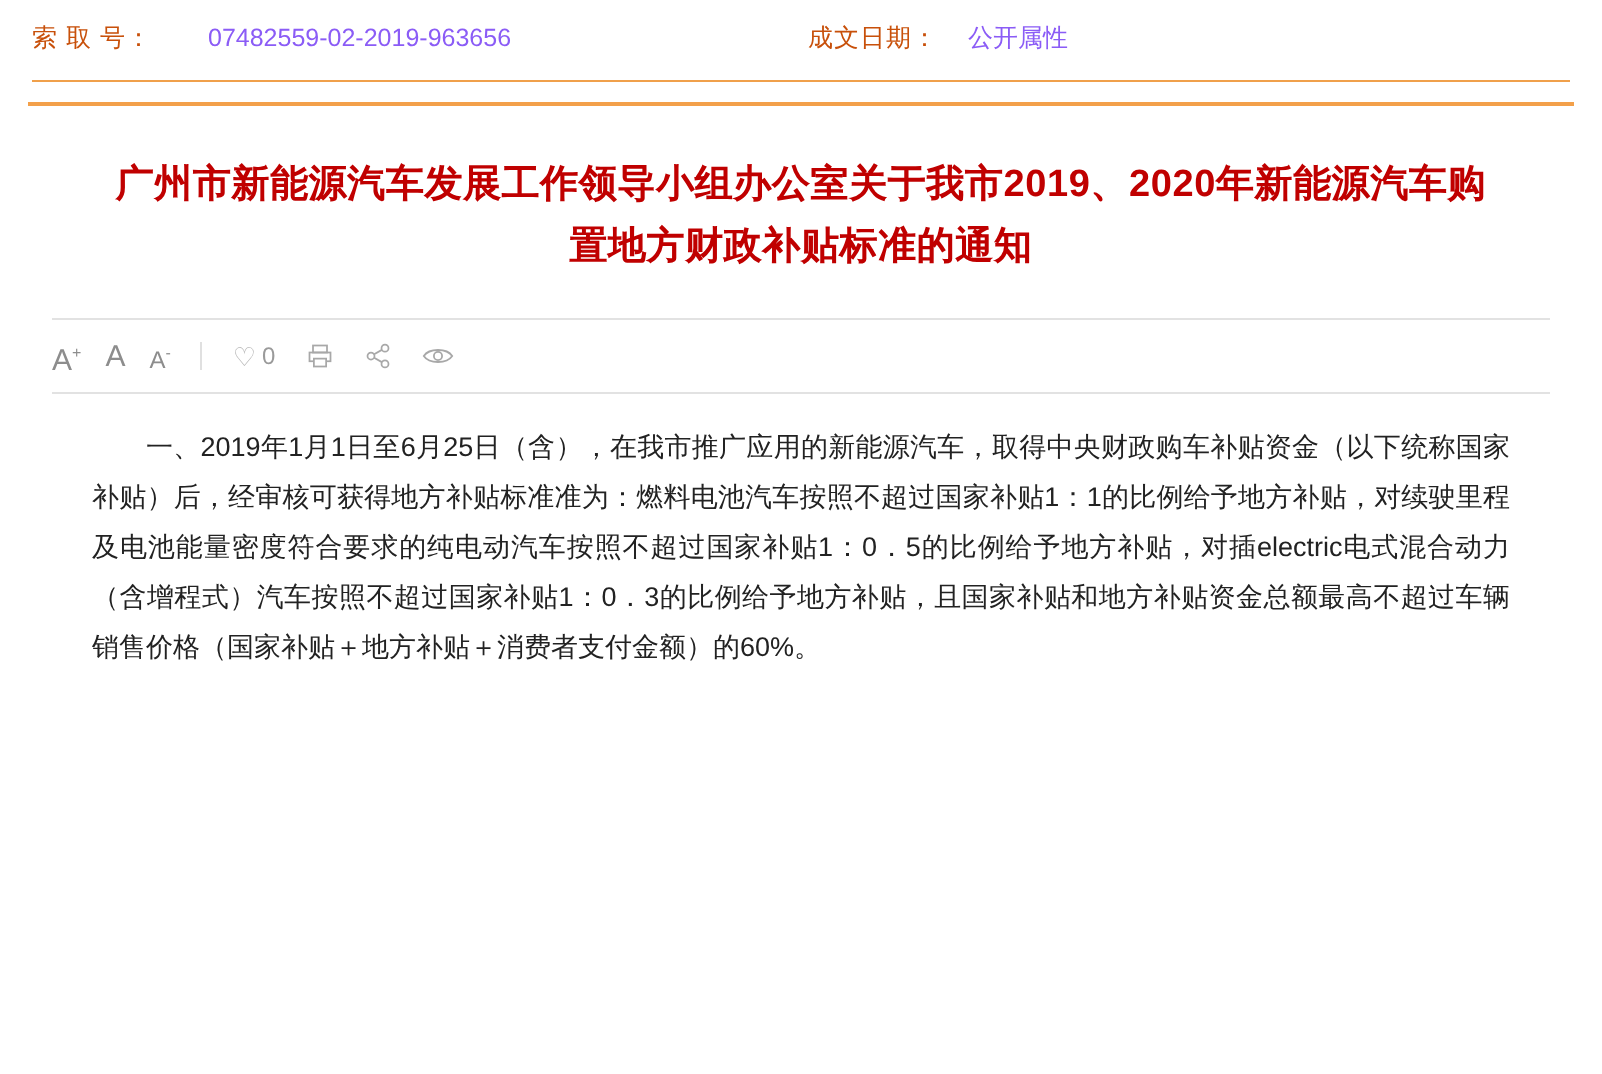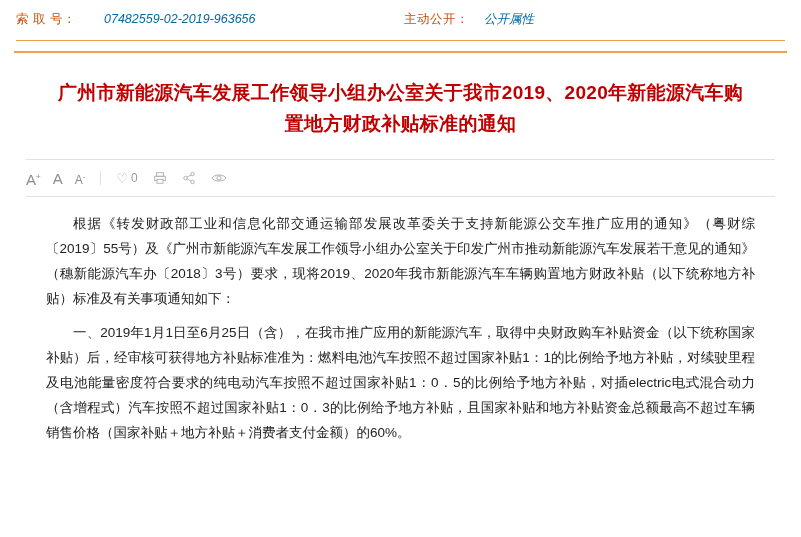--- a/index.html
+++ b/index.html
@@ -36,22 +36,21 @@
     padding: 3px 2px 3px 2px;
     line-height: 17px;
   }
   td.lbl {
     color: #c8500a;
     white-space: nowrap;
     text-align: left;
     letter-spacing: 0.5px;
   }
   td.val {
-    color: #0369a1;
-    font-style: italic;
+    color: #8b5cf6;
   }
   .col-l1 { width: 88px; }
   .col-v1 { width: 300px; }
   .col-l2 { width: 80px; }
   .col-v2 { width: auto; }
   .meta-sep-row td {
     padding: 0;
   }
   .meta-divider {
     height: 1px;
@@ -194,21 +193,21 @@
       <colgroup>
         <col class="col-l1">
           <col class="col-v1">
           <col class="col-l2">
           <col class="col-v2">
       </colgroup>
       <tbody>
         <tr>
           <td class="lbl">索 取 号：</td>
           <td class="val">07482559-02-2019-963656</td>
-          <td class="lbl">主动公开：</td>
+          <td class="lbl">成文日期：</td>
           <td class="val">公开属性</td>
         </tr>
         <tr class="meta-sep-row">
           <td colspan="4">
             <div class="meta-divider"></div>
           </td>
         </tr>
       </tbody>
     </table>
   </div>
@@ -248,18 +247,17 @@
       <span class="icon-btn">
         <svg width="16" height="14" viewBox="0 0 18 14">
           <path d="M1 7 C4 2.5, 14 2.5, 17 7 C14 11.5, 4 11.5, 1 7 Z" fill="none" stroke="#a8a8a8" stroke-width="1"></path>
           <circle cx="9" cy="7" r="2.3" fill="none" stroke="#a8a8a8" stroke-width="1"></circle>
         </svg>
       </span>
     </div>
   </div>
 
   <div class="doc-body">
-    <p>根据《转发财政部工业和信息化部交通运输部发展改革委关于支持新能源公交车推广应用的通知》（粤财综〔2019〕55号）及《广州市新能源汽车发展工作领导小组办公室关于印发广州市推动新能源汽车发展若干意见的通知》（穗新能源汽车办〔2018〕3号）要求，现将2019、2020年我市新能源汽车车辆购置地方财政补贴（以下统称地方补贴）标准及有关事项通知如下：</p>
     <p>一、2019年1月1日至6月25日（含），在我市推广应用的新能源汽车，取得中央财政购车补贴资金（以下统称国家补贴）后，经审核可获得地方补贴标准准为：燃料电池汽车按照不超过国家补贴1：1的比例给予地方补贴，对续驶里程及电池能量密度符合要求的纯电动汽车按照不超过国家补贴1：0．5的比例给予地方补贴，对插electric电式混合动力（含增程式）汽车按照不超过国家补贴1：0．3的比例给予地方补贴，且国家补贴和地方补贴资金总额最高不超过车辆销售价格（国家补贴＋地方补贴＋消费者支付金额）的60%。</p>
 
   </div>
 
 </div>
 
 </body></html>

